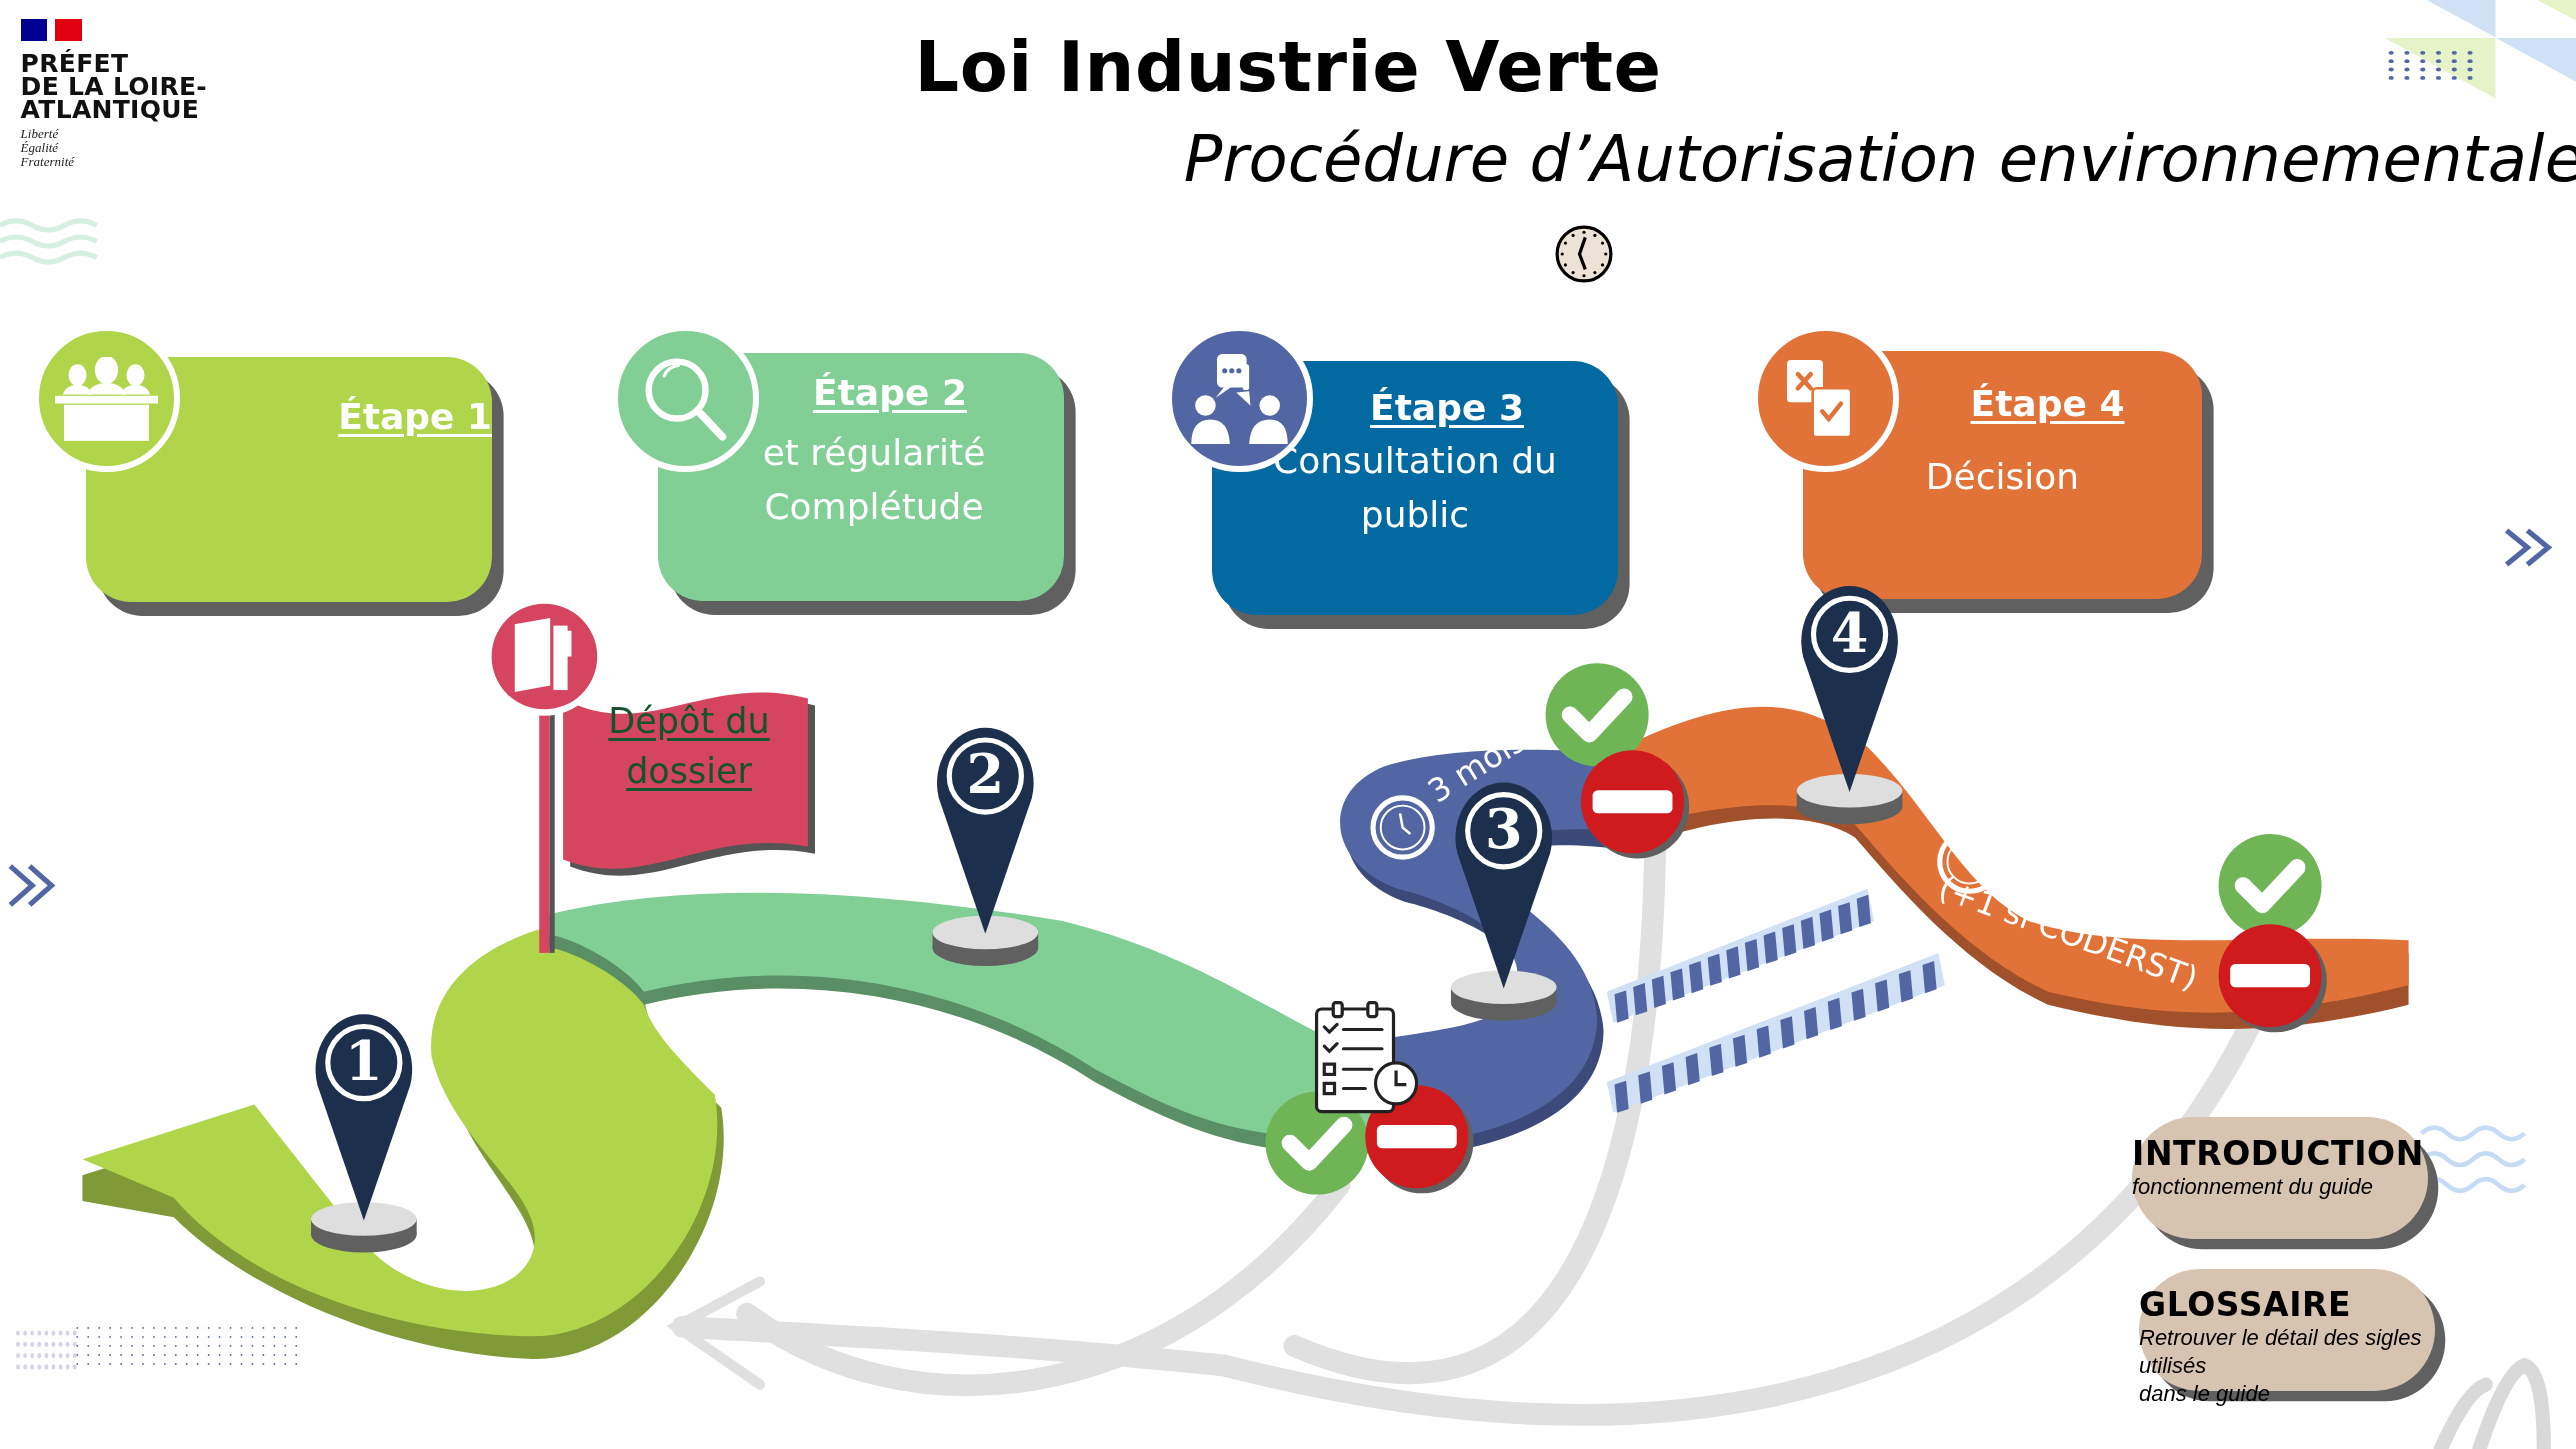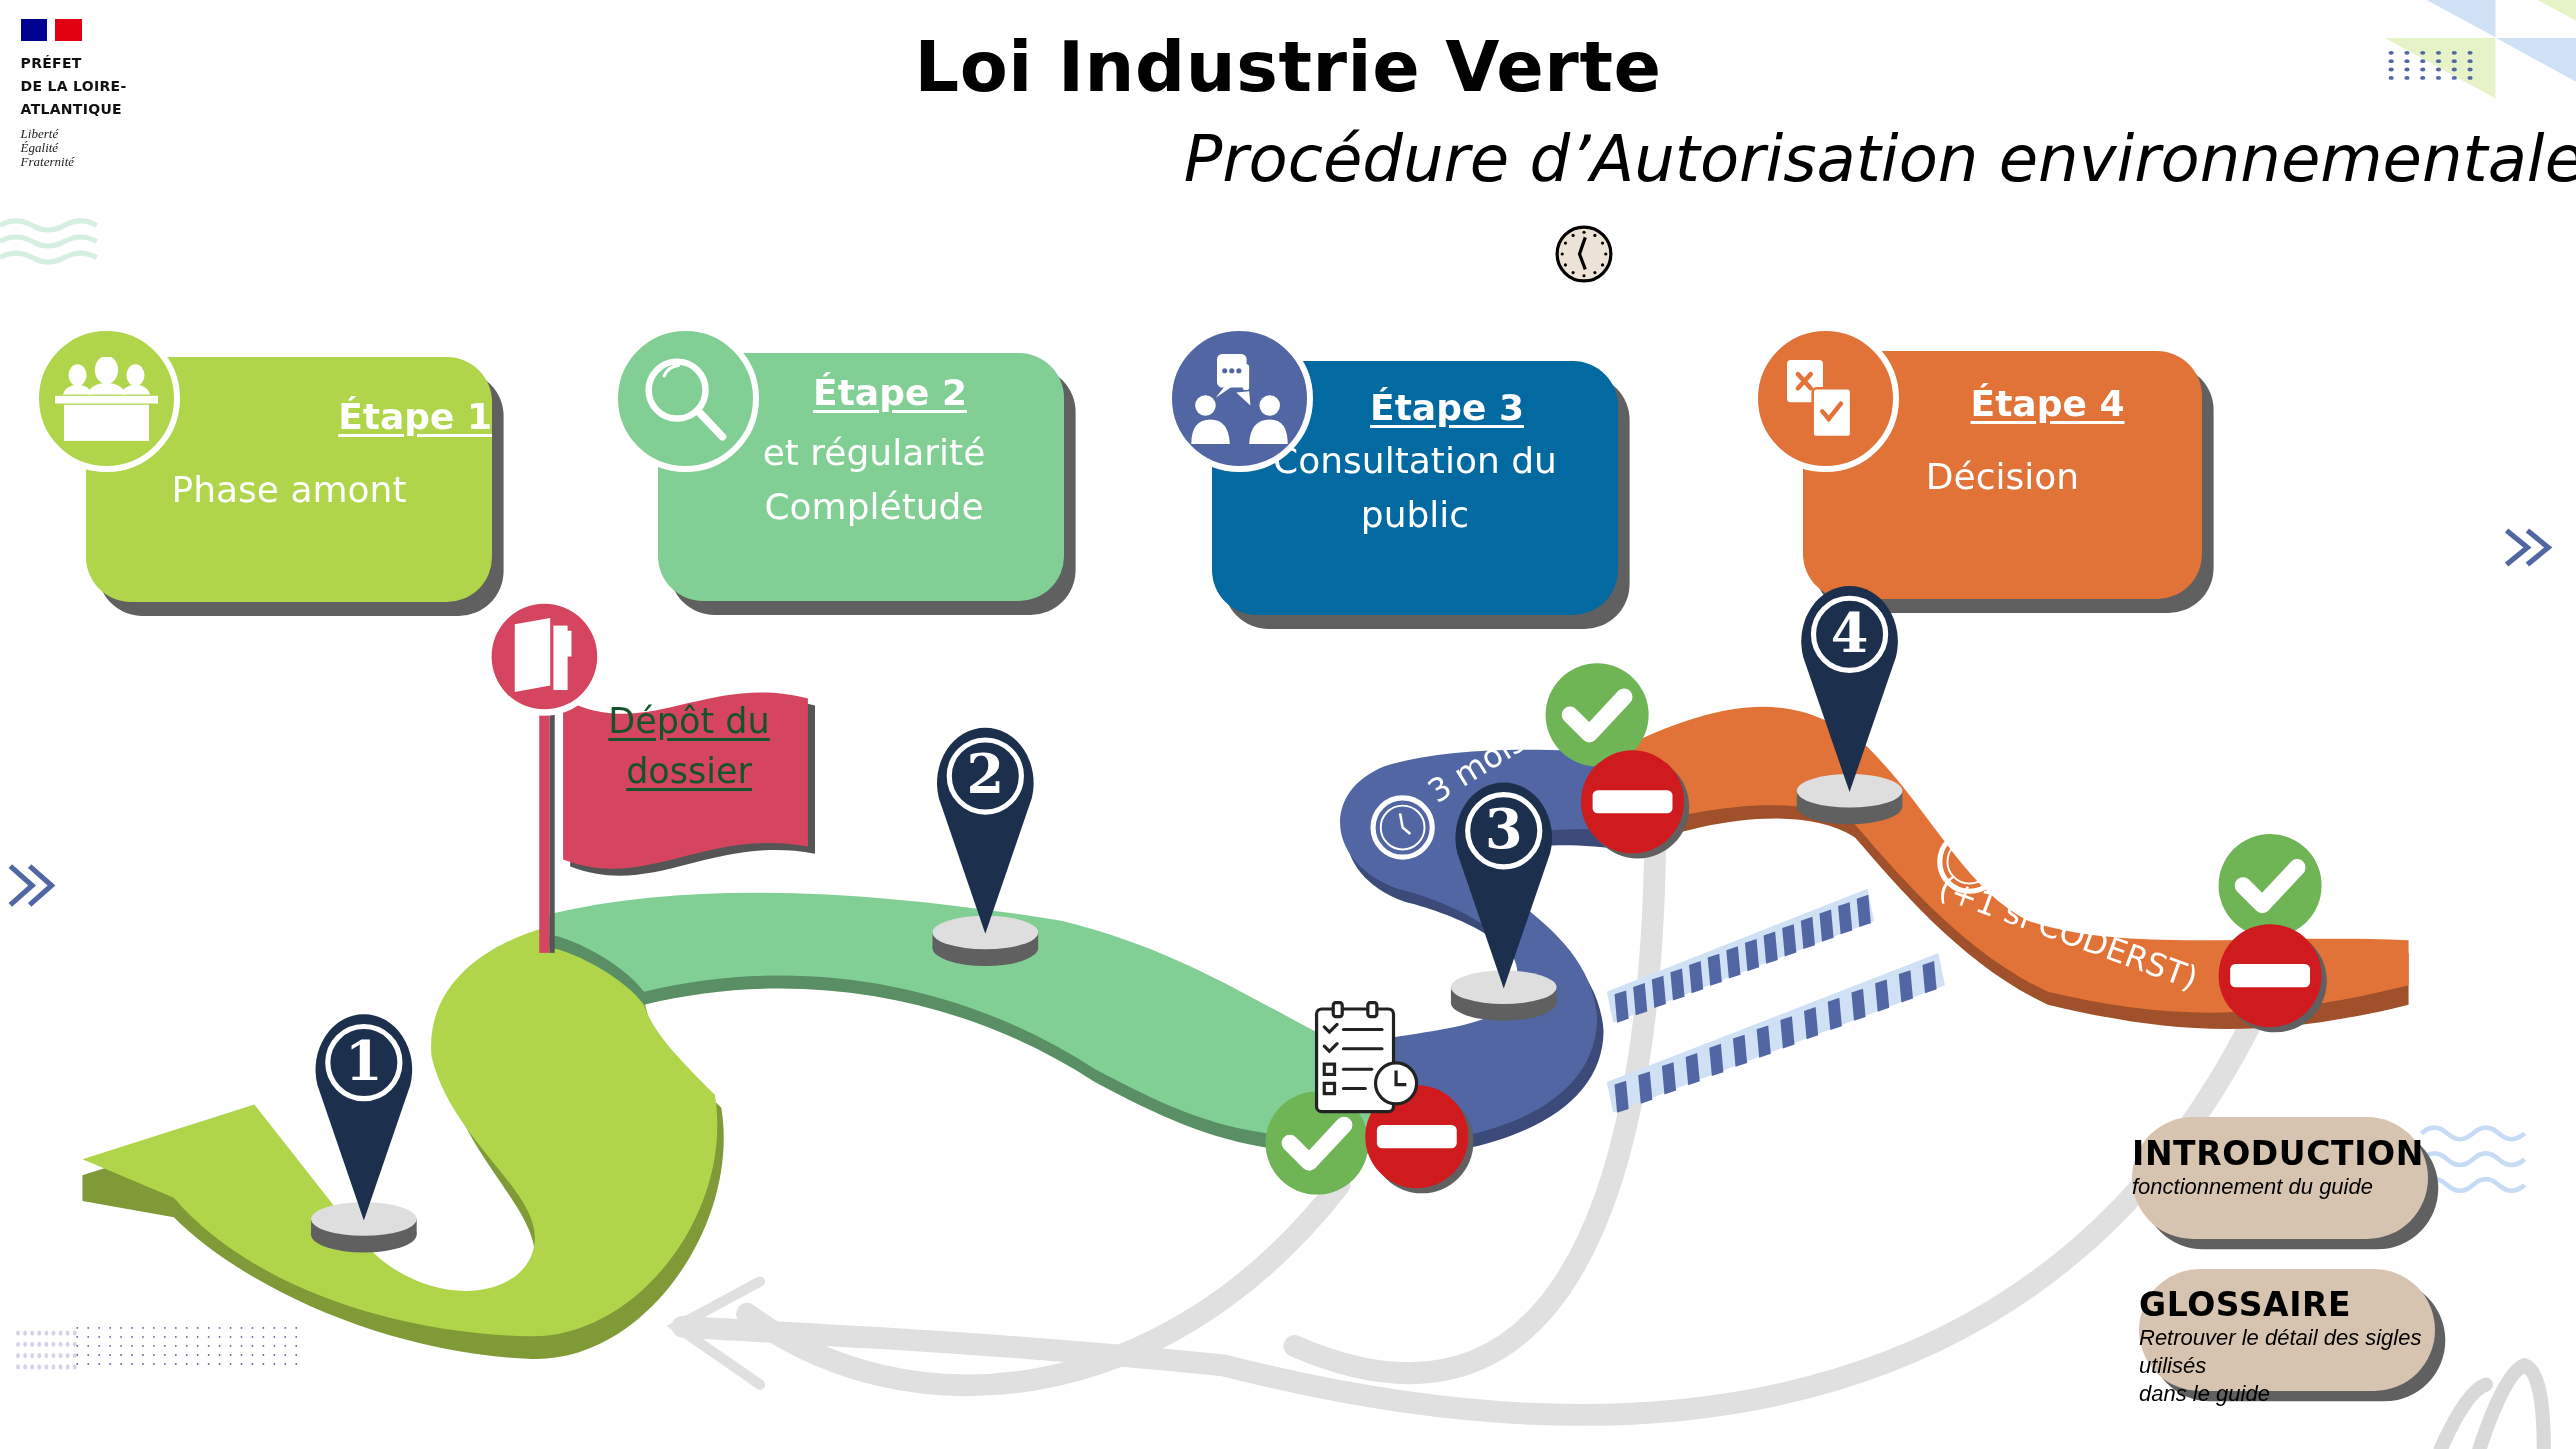--- a/index.html
+++ b/index.html
@@ -4,21 +4,21 @@
 <style>
   html,body{margin:0;padding:0;background:#fff;}
   body{width:2576px;height:1449px;position:relative;overflow:hidden;font-family:"Liberation Sans",sans-serif;}
   .abs{position:absolute;}
   
   .logo{left:20.6px;top:19.3px;width:193px;}
   .flag{display:flex;width:61px;height:22px;}
   .flag .b{flex:1;background:#000091;}
   .flag .w{flex:0.3;background:#fff;}
   .flag .r{flex:1;background:#e1000f;}
-  .logo-name{font-family:"DejaVu Sans",sans-serif;font-weight:bold;font-size:14px;line-height:23px;color:#111;margin-top:10.3px;letter-spacing:0.3px;}
+  .logo-name{font-family:"DejaVu Sans",sans-serif;font-weight:bold;font-size:25px;line-height:23px;color:#111;margin-top:10.3px;letter-spacing:0.3px;}
   .logo-motto{font-family:"Liberation Serif",serif;font-style:italic;font-size:13px;line-height:14px;color:#222;margin-top:6.4px;}
   
   .title{left:0;width:2576px;top:26px;text-align:center;font-family:"DejaVu Sans",sans-serif;font-weight:bold;font-size:70px;color:#000;letter-spacing:0.6px;}
   .subtitle{left:8px;width:2576px;top:122px;text-align:right;font-family:"DejaVu Sans",sans-serif;font-style:italic;font-size:64px;color:#000;}
   .date-row{left:1552px;top:222px;display:flex;align-items:center;gap:15.5px;}
   .date-text{font-style:italic;font-size:36px;color:#000;}
   
   .card{position:absolute;border-radius:45px;color:#fff;text-align:center;box-shadow:11.6px 14px 0 #606060;}
   .card .etape{font-family:"DejaVu Sans",sans-serif;font-weight:bold;font-size:36px;text-decoration:underline;text-underline-offset:5.2px;}
   .card .desc{font-family:"DejaVu Sans",sans-serif;font-size:36px;line-height:54px;}
@@ -344,21 +344,20 @@
         <circle cx="79" cy="67" r="2.5"></circle>
         <circle cx="33" cy="79" r="2.5"></circle>
         <circle cx="67" cy="79" r="2.5"></circle>
       </g>
     <polyline points="52,24 43,50 52,74" fill="none" stroke="#000" stroke-width="5"></polyline>
   </svg>
 </div>
 
 <div class="card" style="left:86px;top:357px;width:406px;height:245px;background:#b0d54a;">
   <div class="etape" style="margin-top:39px;margin-left:64px;text-align:right;">Étape 1</div>
-  <div class="desc" style="margin-top:26px;">Phase amont</div>
 </div>
 <div class="badge" style="left:33px;top:325px;background:#b0d54a;">
   <svg width="103" height="84" viewBox="0 0 160 130">
     <g fill="#fff">
         <ellipse cx="35" cy="28" rx="14" ry="17"></ellipse>
         <ellipse cx="80" cy="20" rx="18" ry="22"></ellipse>
         <ellipse cx="125" cy="28" rx="14" ry="17"></ellipse>
     <path d="M12,58 q4,-14 23,-15 q19,1 23,15 z"></path>
         <path d="M50,58 q6,-18 30,-18 q24,0 30,18 z"></path>
         <path d="M102,58 q4,-14 23,-15 q19,1 23,15 z"></path>

